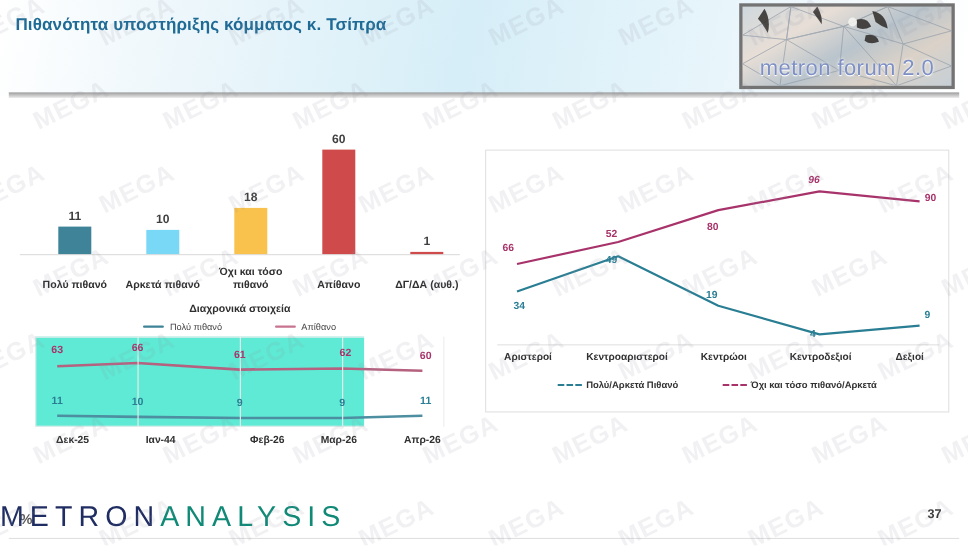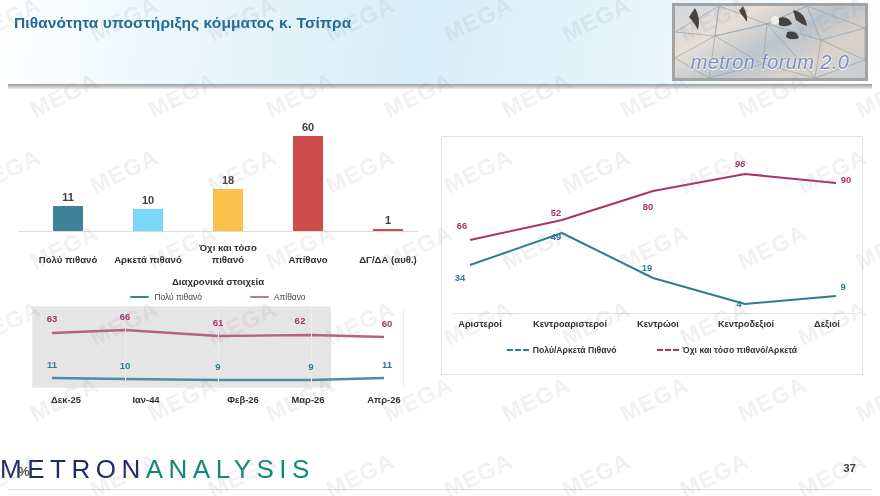--- a/index.html
+++ b/index.html
@@ -36,21 +36,21 @@
   }
   .hdr-rule{
     position:absolute;left:8px;top:84px;width:864px;height:5px;
     background:linear-gradient(180deg,#9a9a9a 0%,#bdbdbd 40%,#e9e9e9 100%);
     z-index:3;
   }
 
   
   .logo{
     position:absolute;left:672px;top:3px;width:196px;height:78px;
-    background:#a3a3a3;padding:3px;box-sizing:border-box;z-index:4;font-style:italic;
+    background:#737373;padding:3px;box-sizing:border-box;z-index:4;
   }
   .logo-inner{
     position:relative;width:100%;height:100%;overflow:hidden;
     background:linear-gradient(150deg,#cfd8dd 0%,#e7ded6 28%,#b9c4cc 52%,#dbd2c8 74%,#c6cfd6 100%);
   }
   .logo-inner svg{position:absolute;left:0;top:0;}
   .logo-text{
     position:absolute;left:0;right:0;bottom:4px;text-align:center;
     font-family:"Liberation Sans",sans-serif;font-size:20px;letter-spacing:.4px;
     color:#7d8fc4;text-shadow:0 1px 0 #ffffff,0 0 3px #ffffff;
@@ -72,21 +72,21 @@
 
   
   .midchart{position:absolute;left:18px;top:186px;width:400px;height:152px;}
   .mid-title{
     position:absolute;left:0;top:0;width:400px;text-align:center;
     font-size:9.6px;font-weight:700;color:#2f2f2f;
   }
   .mid-legend{position:absolute;left:0;top:16px;width:400px;display:flex;justify-content:center;gap:48px;}
   .lg{display:flex;align-items:center;gap:5px;font-size:8.4px;color:#444;}
   .lg i{display:block;width:19px;height:2.6px;border-radius:1px;}
-  .mid-plot{position:absolute;left:14px;top:30px;width:299px;height:82px;background:#e5e5e5;}
+  .mid-plot{position:absolute;left:14px;top:30px;width:299px;height:82px;background:#5eead4;}
   .mid-plot .vline{position:absolute;top:0;bottom:0;width:1px;background:#ededed;}
   .mid-plot .toprule{position:absolute;left:0;right:0;top:0;height:1px;background:#ededed;}
   .mid-plot .botrule{position:absolute;left:0;right:0;bottom:0;height:1px;background:#ededed;}
   .mid-val{position:absolute;font-size:9.6px;font-weight:700;transform:translateX(-50%);}
   .mid-x{position:absolute;top:118px;width:400px;left:0;}
   .mid-x span{position:absolute;transform:translateX(-50%);font-size:9.4px;font-weight:700;color:#2f2f2f;}
 
   
   .rightchart{
     position:absolute;left:441px;top:46px;width:422px;height:239px;
@@ -216,21 +216,21 @@
         <div class="vline" style="left:371px;"></div>
 
         <svg width="372" height="82" viewBox="0 0 372 82">
           <polyline points="20,27 93,24 186,30 279,29 352,31" fill="none" stroke="#b5617f" stroke-width="2.4" stroke-linejoin="round"></polyline>
           <polyline points="20,72 93,73 186,74 279,74 352,72" fill="none" stroke="#4d8ea1" stroke-width="2.4" stroke-linejoin="round"></polyline>
         </svg>
 
         <div class="mid-val" style="left:20px;top:7px;color:#a8336b;">63</div>
         <div class="mid-val" style="left:93px;top:5px;color:#a8336b;">66</div>
         <div class="mid-val" style="left:186px;top:11px;color:#a8336b;">61</div>
-        <div class="mid-val" style="left:268px;top:10px;color:#a8336b;font-family:Liberation Mono, monospace;">62</div>
+        <div class="mid-val" style="left:282px;top:10px;color:#a8336b;">62</div>
         <div class="mid-val" style="left:355px;top:12px;color:#a8336b;">60</div>
 
         <div class="mid-val" style="left:20px;top:53px;color:#2a7e94;">11</div>
         <div class="mid-val" style="left:93px;top:54px;color:#2a7e94;">10</div>
         <div class="mid-val" style="left:186px;top:55px;color:#2a7e94;">9</div>
         <div class="mid-val" style="left:279px;top:55px;color:#2a7e94;">9</div>
         <div class="mid-val" style="left:355px;top:53px;color:#2a7e94;">11</div>
       </div>
 
       <div class="mid-x">
@@ -249,21 +249,21 @@
           <polyline points="18,77 110,57 201,28 293,11 384,20" fill="none" stroke="#a8336b" stroke-width="2" stroke-linejoin="round"></polyline>
           <polyline points="18,102 110,70 201,115 293,141 384,133" fill="none" stroke="#2a7e94" stroke-width="2" stroke-linejoin="round"></polyline>
         </svg>
 
         <div class="r-val" style="left:10px;top:62px;color:#a8336b;">66</div>
         <div class="r-val" style="left:104px;top:49px;color:#a8336b;">52</div>
         <div class="r-val" style="left:196px;top:43px;color:#a8336b;">80</div>
         <div class="r-val" style="left:288px;top:0px;color:#a8336b;font-style:italic;">96</div>
         <div class="r-val" style="left:394px;top:16px;color:#a8336b;">90</div>
 
-        <div class="r-val" style="left:8px;top:114px;color:#2a7e94;">34</div>
+        <div class="r-val" style="left:20px;top:114px;color:#2a7e94;">34</div>
         <div class="r-val" style="left:104px;top:73px;color:#2a7e94;">49</div>
         <div class="r-val" style="left:195px;top:104px;color:#2a7e94;">19</div>
         <div class="r-val" style="left:287px;top:140px;color:#2a7e94;">4</div>
         <div class="r-val" style="left:391px;top:123px;color:#2a7e94;">9</div>
       </div>
 
       <div class="r-axis"></div>
 
       <div class="r-x">
         <span style="left:38px;">Αριστεροί</span>

